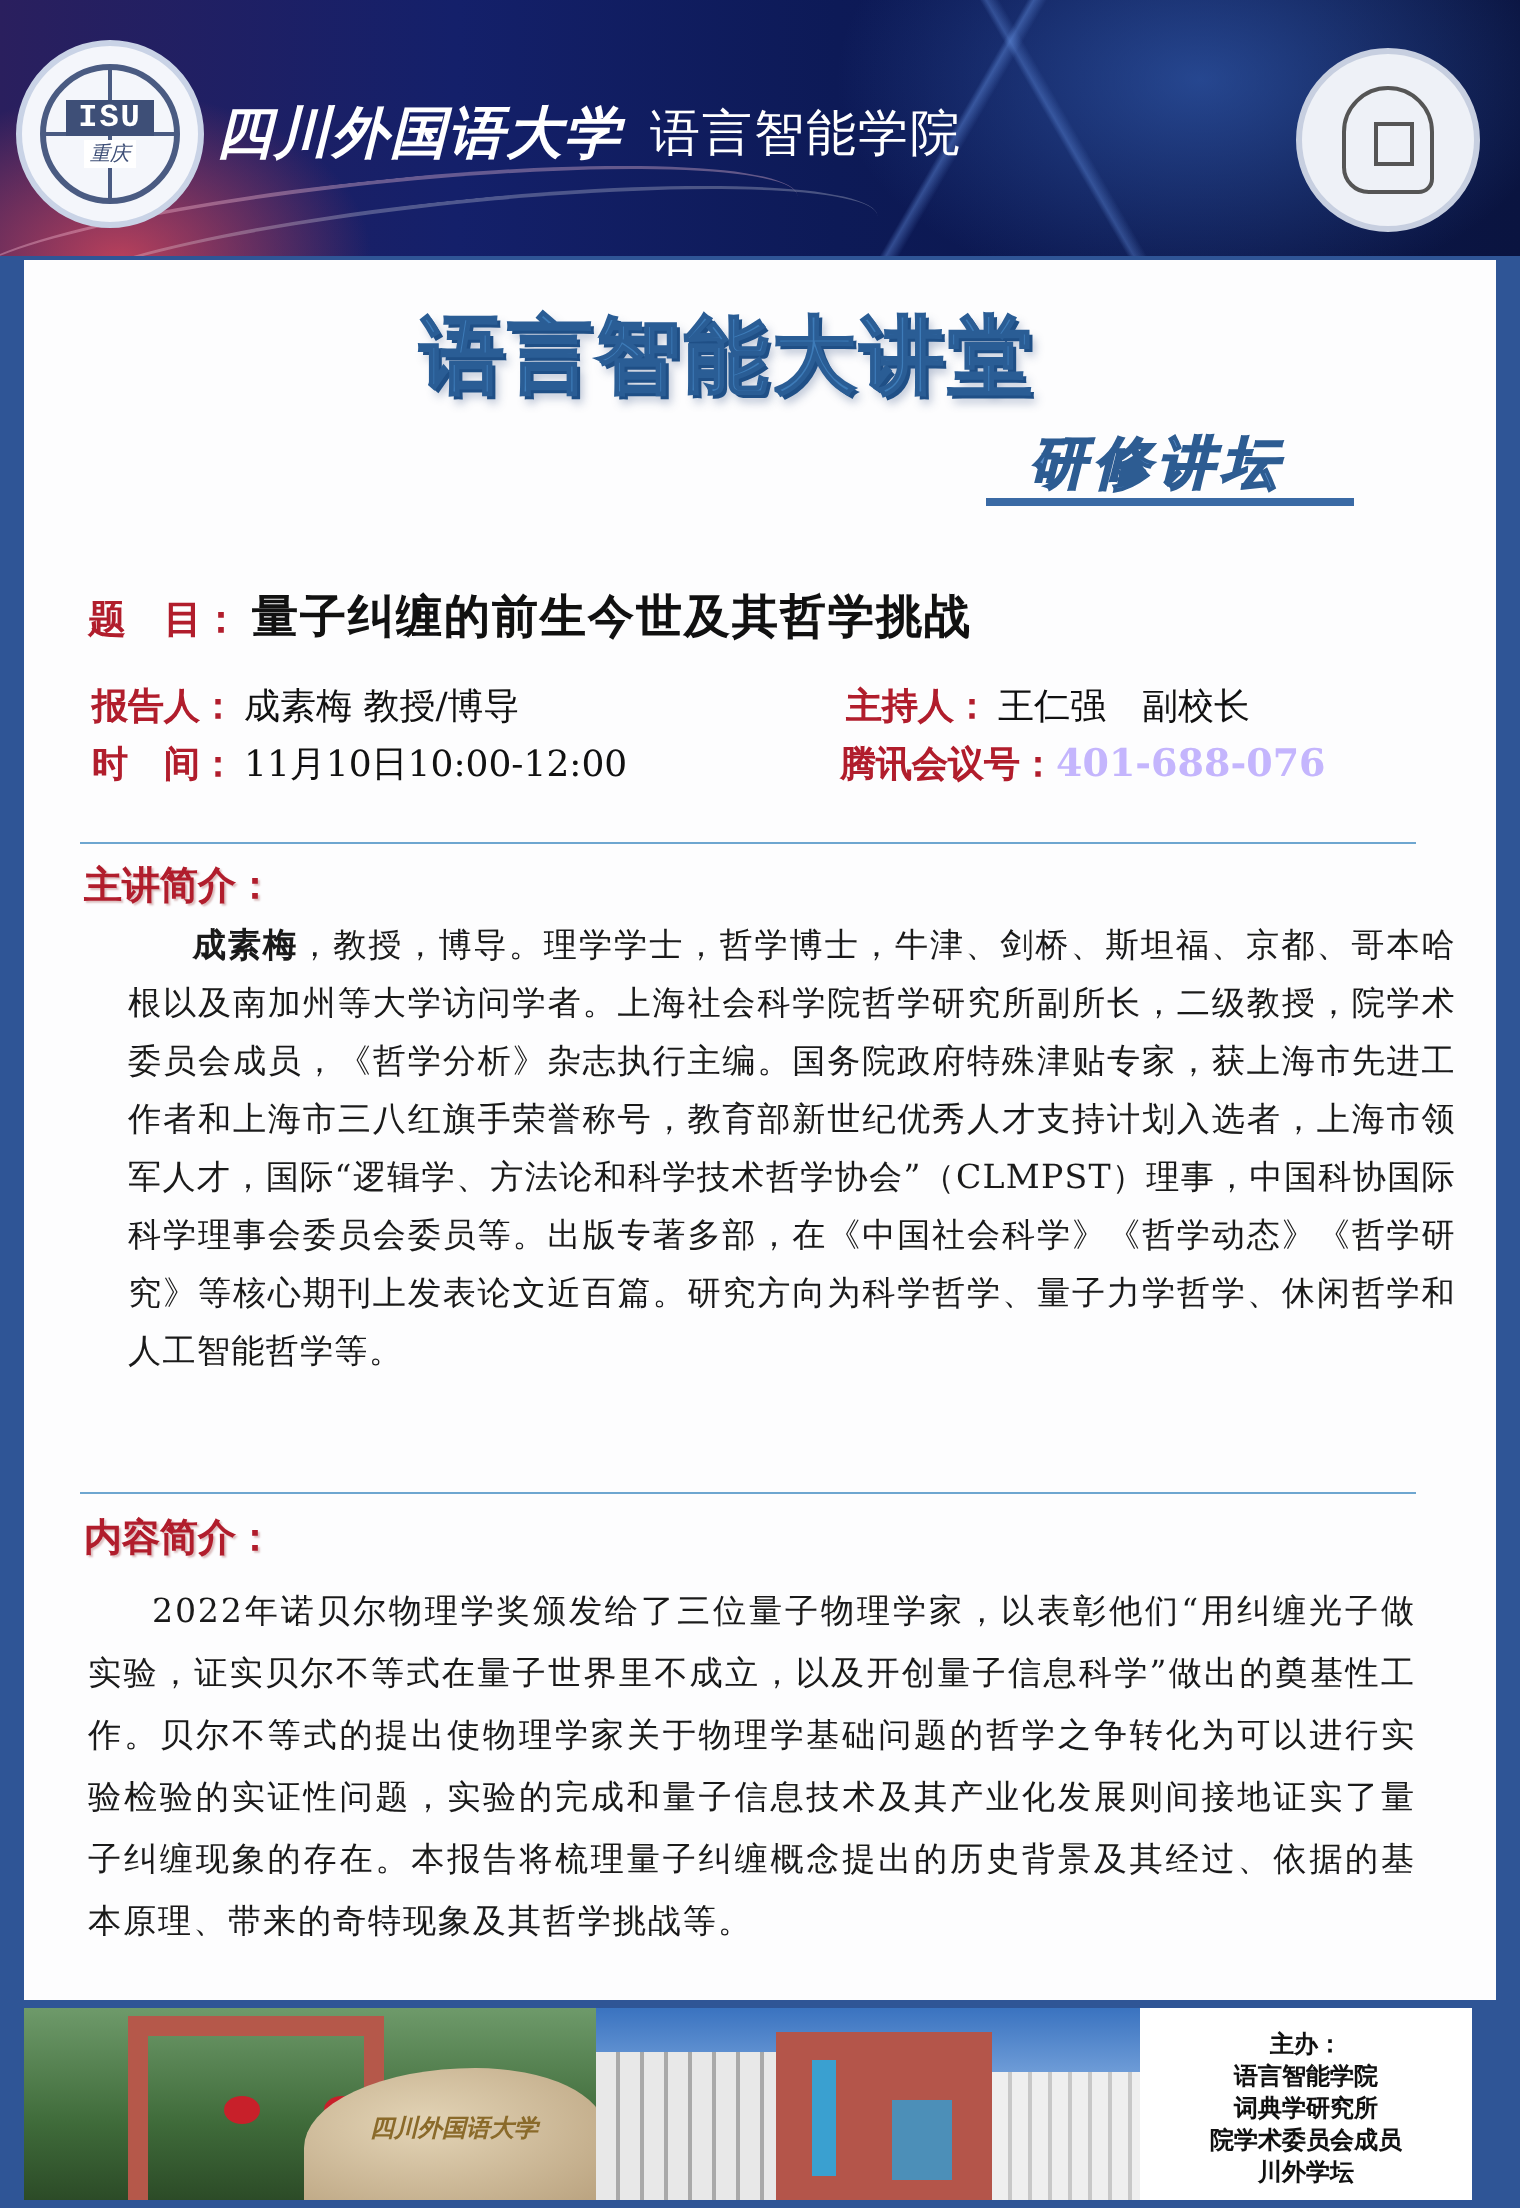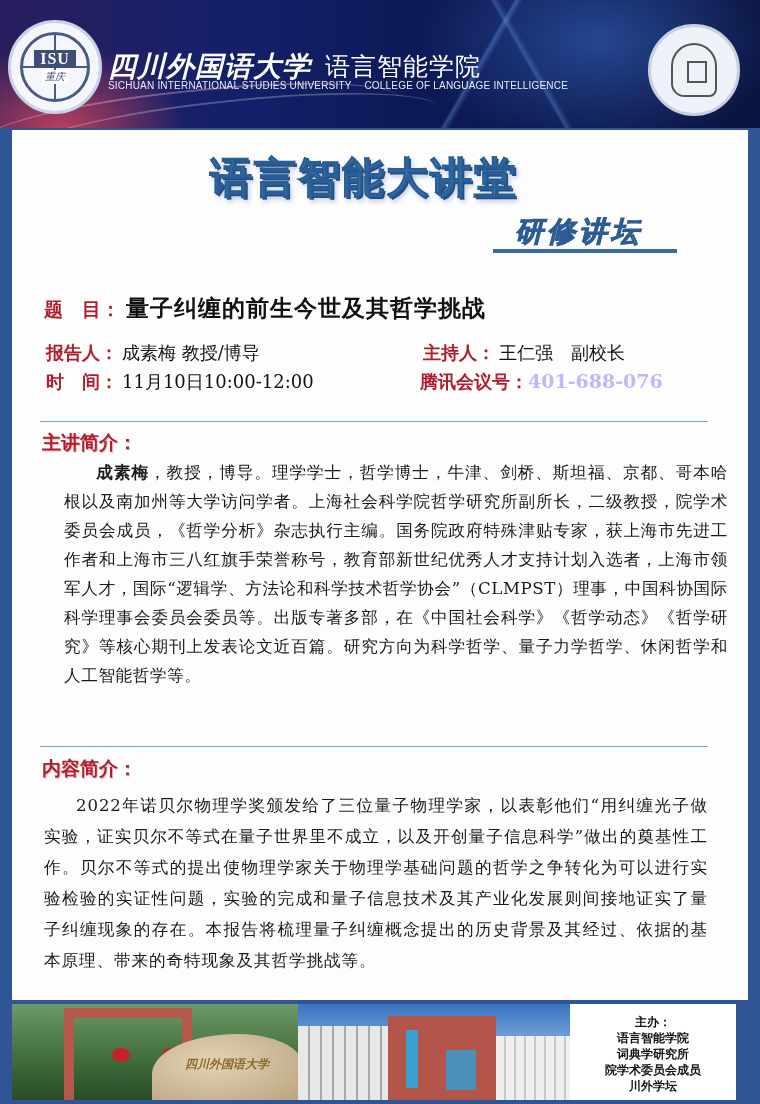--- a/index.html
+++ b/index.html
@@ -37,21 +37,21 @@
     display: flex; align-items: center; justify-content: center;
   }
   .logo-left .ring {
     width: 70px; height: 70px; border-radius: 50%; border: 3px solid #4a5b82;
     display: flex; flex-direction: column; align-items: center; justify-content: center;
     background:
       linear-gradient(#4a5b82, #4a5b82) center/2px 100% no-repeat,
       linear-gradient(#4a5b82, #4a5b82) center/100% 2px no-repeat;
   }
   .logo-left .isu {
-    background: #3e4f77; color: #fff; font-family: Liberation Serif, serif;
+    background: #3e4f77; color: #fff; font-family: Liberation Mono, monospace;
     font-weight: bold; font-size: 16px; padding: 0 6px; letter-spacing: 1px;
   }
   .logo-left .city { background: #fff; color: #3e4f77; font-size: 10px; padding: 0 3px; margin-top: 2px; font-style: italic; }
   .brand-cn {
     position: absolute; left: 108px; top: 48px; color: #ffffff;
     font-family: "DejaVu Serif", serif; font-weight: bold; font-size: 28px;
     letter-spacing: 1px; font-style: italic;
   }
   .brand-college {
     position: absolute; left: 325px; top: 50px; color: #ffffff;
@@ -204,24 +204,20 @@
 
   <div class="logo-left">
     <div class="ring">
       <span class="isu">ISU</span>
       <span class="city">重庆</span>
     </div>
   </div>
 
   <div class="brand-cn">四川外国语大学</div>
   <div class="brand-college">语言智能学院</div>
-  <div class="brand-en">
-    <span>SICHUAN INTERNATIONAL STUDIES UNIVERSITY</span>
-    <span>COLLEGE OF LANGUAGE INTELLIGENCE</span>
-  </div>
 
   <div class="logo-right">
     <div class="head"></div>
   </div>
 </div>
 
 <div class="frame-left"></div>
 <div class="frame-right"></div>
 
 <div class="panel"></div>

